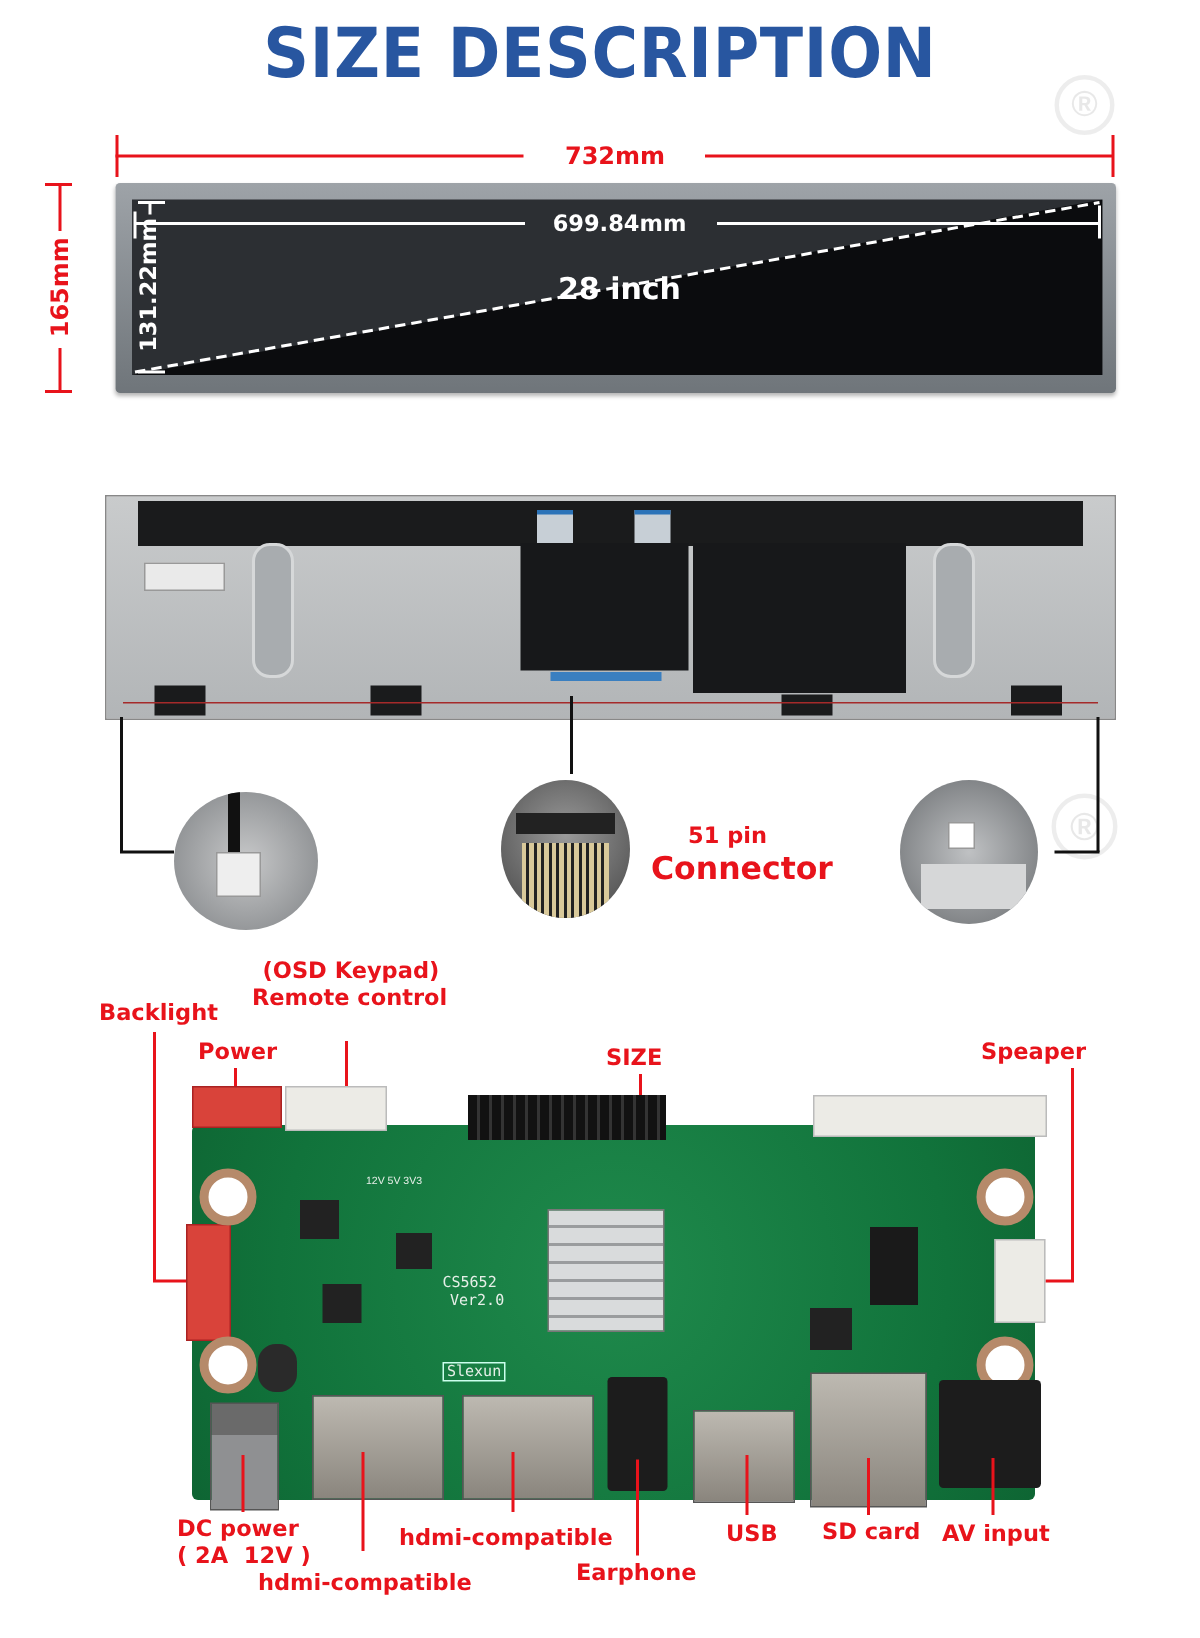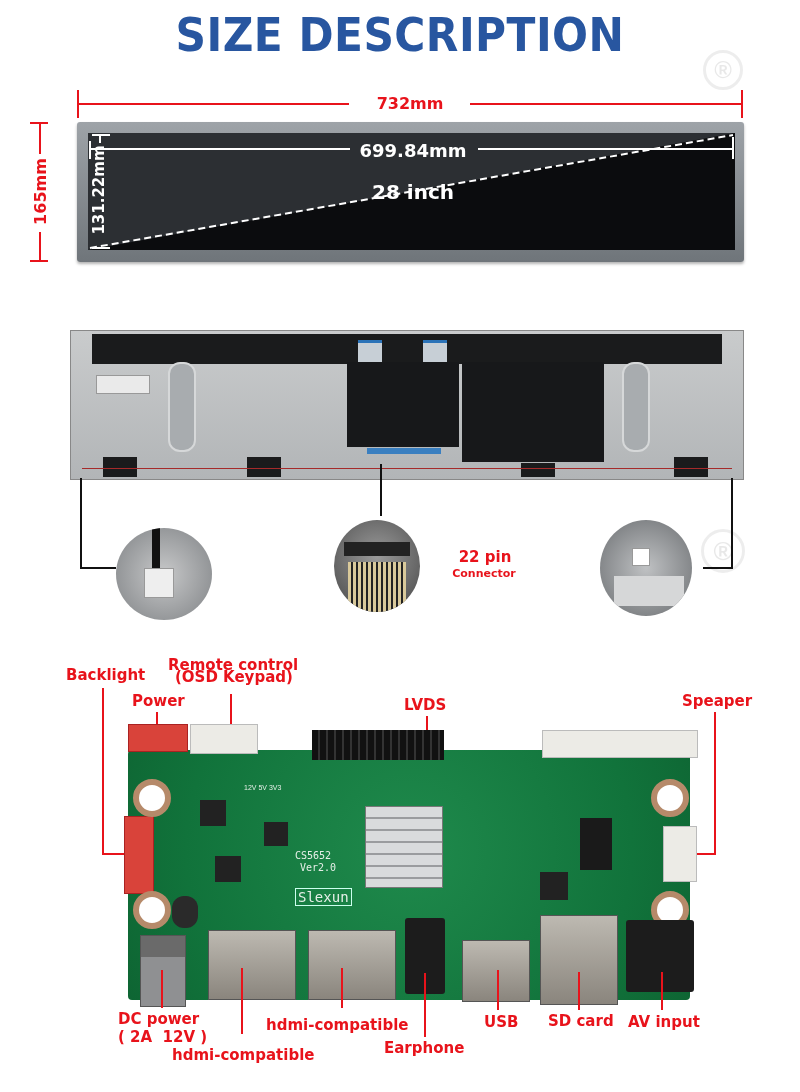--- a/index.html
+++ b/index.html
@@ -57,21 +57,21 @@
 
       <line x1="2" y1="16" x2="262" y2="16" stroke="#fff" stroke-width="2"></line>
       <line x1="390" y1="16" x2="645" y2="16" stroke="#fff" stroke-width="2"></line>
       <line x1="2" y1="8" x2="2" y2="26" stroke="#fff" stroke-width="2"></line>
       <line x1="645" y1="4" x2="645" y2="26" stroke="#fff" stroke-width="2"></line>
 
       <line x1="12" y1="2" x2="12" y2="10" stroke="#fff" stroke-width="2"></line>
       <line x1="4" y1="2" x2="22" y2="2" stroke="#fff" stroke-width="2"></line>
       <line x1="4" y1="115" x2="22" y2="115" stroke="#fff" stroke-width="2"></line>
     </svg>
-    <div class="abs white" style="left:260px;top:7px;width:130px;text-align:center;font-size:18px;">699.84mm</div>
+    <div class="abs white" style="left:260px;top:7px;width:130px;text-align:center;font-size:15px;">699.84mm</div>
     <div class="abs white" style="left:-44px;top:48px;width:110px;text-align:center;font-size:15px;transform:rotate(-90deg);">131.22mm</div>
     <div class="abs white" style="left:270px;top:47px;width:110px;text-align:center;font-size:20px;">28 inch</div>
   </div>
 </div>
 
 <div>
   <div class="abs back"></div>
   <div class="abs tape" style="left:92px;top:334px;width:630px;height:30px;"></div>
   <div class="abs" style="left:358px;top:340px;width:24px;height:30px;background:#c7cfd6;border-top:3px solid #2b73b8;"></div>
   <div class="abs" style="left:423px;top:340px;width:24px;height:30px;background:#c7cfd6;border-top:3px solid #2b73b8;"></div>
@@ -94,36 +94,36 @@
   <div class="abs bk" style="left:703px;top:567px;width:30px;height:2px;"></div>
 
   <div class="abs circle" style="left:116px;top:528px;width:96px;height:92px;background:radial-gradient(circle at 50% 50%,#c7c8c9,#7f8285);">
     <div class="abs" style="left:36px;top:0;width:8px;height:46px;background:#111;"></div>
     <div class="abs" style="left:28px;top:40px;width:28px;height:28px;background:#eee;border:1px solid #999;"></div>
   </div>
   <div class="abs circle" style="left:334px;top:520px;width:86px;height:92px;background:radial-gradient(circle at 50% 40%,#9a9a9a,#444);">
     <div class="abs" style="left:10px;top:22px;width:66px;height:14px;background:#222;"></div>
     <div class="abs" style="left:14px;top:42px;width:58px;height:50px;background:repeating-linear-gradient(90deg,#d9c99a 0 3px,#222 3px 5px);"></div>
   </div>
-  <div class="abs red" style="left:440px;top:548px;width:90px;text-align:center;font-size:15px;">22 pin</div>
-  <div class="abs red" style="left:434px;top:567px;width:100px;text-align:center;font-size:11px;">Connector</div>
+  <div class="abs red" style="left:440px;top:548px;width:90px;text-align:center;font-size:15px;">51 pin</div>
+  <div class="abs red" style="left:434px;top:567px;width:100px;text-align:center;font-size:21px;">Connector</div>
   <div class="abs circle" style="left:600px;top:520px;width:92px;height:96px;background:radial-gradient(circle at 50% 50%,#bfc1c3,#6b6e71);">
     <div class="abs" style="left:14px;top:56px;width:70px;height:30px;background:#d6d7d8;"></div>
     <div class="abs" style="left:32px;top:28px;width:16px;height:16px;background:#fff;border:1px solid #999;"></div>
   </div>
 </div>
 
 <div>
 
   <div class="abs red lbl" style="left:66px;top:666px;">Backlight</div>
   <div class="abs red lbl" style="left:132px;top:692px;">Power</div>
   <div class="abs red lbl" style="left:168px;top:656px;">Remote control</div>
-  <div class="abs red lbl" style="left:175px;top:668px;">(OSD Keypad)</div>
-  <div class="abs red lbl" style="left:404px;top:696px;">LVDS</div>
-  <div class="abs red lbl" style="left:682px;top:692px;">Speaper</div>
+  <div class="abs red lbl" style="left:175px;top:638px;">(OSD Keypad)</div>
+  <div class="abs red lbl" style="left:404px;top:696px;">SIZE</div>
+  <div class="abs red lbl" style="left:654px;top:692px;">Speaper</div>
 
   <div class="abs rl" style="left:102px;top:688px;width:2px;height:166px;"></div>
   <div class="abs rl" style="left:102px;top:853px;width:38px;height:2px;"></div>
   <div class="abs rl" style="left:156px;top:712px;width:2px;height:32px;"></div>
   <div class="abs rl" style="left:230px;top:694px;width:2px;height:48px;"></div>
   <div class="abs rl" style="left:426px;top:716px;width:2px;height:34px;"></div>
   <div class="abs rl" style="left:714px;top:712px;width:2px;height:142px;"></div>
   <div class="abs rl" style="left:684px;top:853px;width:32px;height:2px;"></div>
 
   <div class="abs pcb"></div>
@@ -139,21 +139,21 @@
   <div class="abs hole" style="left:651px;top:891px;"></div>
   <div class="abs" style="left:365px;top:806px;width:76px;height:80px;background:repeating-linear-gradient(#d9dbdc 0 10px,#9a9c9e 10px 12px);border:1px solid #777;"></div>
   <div class="abs" style="left:580px;top:818px;width:32px;height:52px;background:#1a1a1a;"></div>
   <div class="abs" style="left:540px;top:872px;width:28px;height:28px;background:#222;"></div>
   <div class="abs" style="left:200px;top:800px;width:26px;height:26px;background:#222;"></div>
   <div class="abs" style="left:264px;top:822px;width:24px;height:24px;background:#222;"></div>
   <div class="abs" style="left:215px;top:856px;width:26px;height:26px;background:#222;"></div>
 
   <div class="abs" style="left:295px;top:850px;font-size:10px;color:#e6efe8;font-family:'DejaVu Sans Mono',monospace;">CS5652</div>
   <div class="abs" style="left:300px;top:862px;font-size:10px;color:#e6efe8;font-family:'DejaVu Sans Mono',monospace;">Ver2.0</div>
-  <div class="abs" style="left:295px;top:888px;font-size:14px;color:#e6efe8;font-family:'DejaVu Sans Mono',monospace;border:1px solid #cfe;padding:0 2px;">Slexun</div>
+  <div class="abs" style="left:295px;top:908px;font-size:10px;color:#e6efe8;font-family:'DejaVu Sans Mono',monospace;border:1px solid #cfe;padding:0 2px;">Slexun</div>
   <div class="abs" style="left:244px;top:784px;font-size:7px;color:#e6efe8;font-family:Liberation Sans, sans-serif;">12V 5V 3V3</div>
   <div class="abs" style="left:172px;top:896px;width:26px;height:32px;border-radius:12px;background:#2a2a2a;color:#ddd;font-size:7px;text-align:center;"></div>
 
   <div class="abs metal" style="left:140px;top:935px;width:44px;height:70px;background:linear-gradient(#6a6a6a 0 30%,#8f9092 30%);"></div>
   <div class="abs metal" style="left:208px;top:930px;width:86px;height:68px;"></div>
   <div class="abs metal" style="left:308px;top:930px;width:86px;height:68px;"></div>
   <div class="abs" style="left:405px;top:918px;width:40px;height:76px;background:#1c1c1c;border-radius:3px;"></div>
   <div class="abs metal" style="left:462px;top:940px;width:66px;height:60px;"></div>
   <div class="abs metal" style="left:540px;top:915px;width:76px;height:88px;"></div>
   <div class="abs" style="left:626px;top:920px;width:68px;height:72px;background:#1c1c1c;border-radius:3px;"></div>

